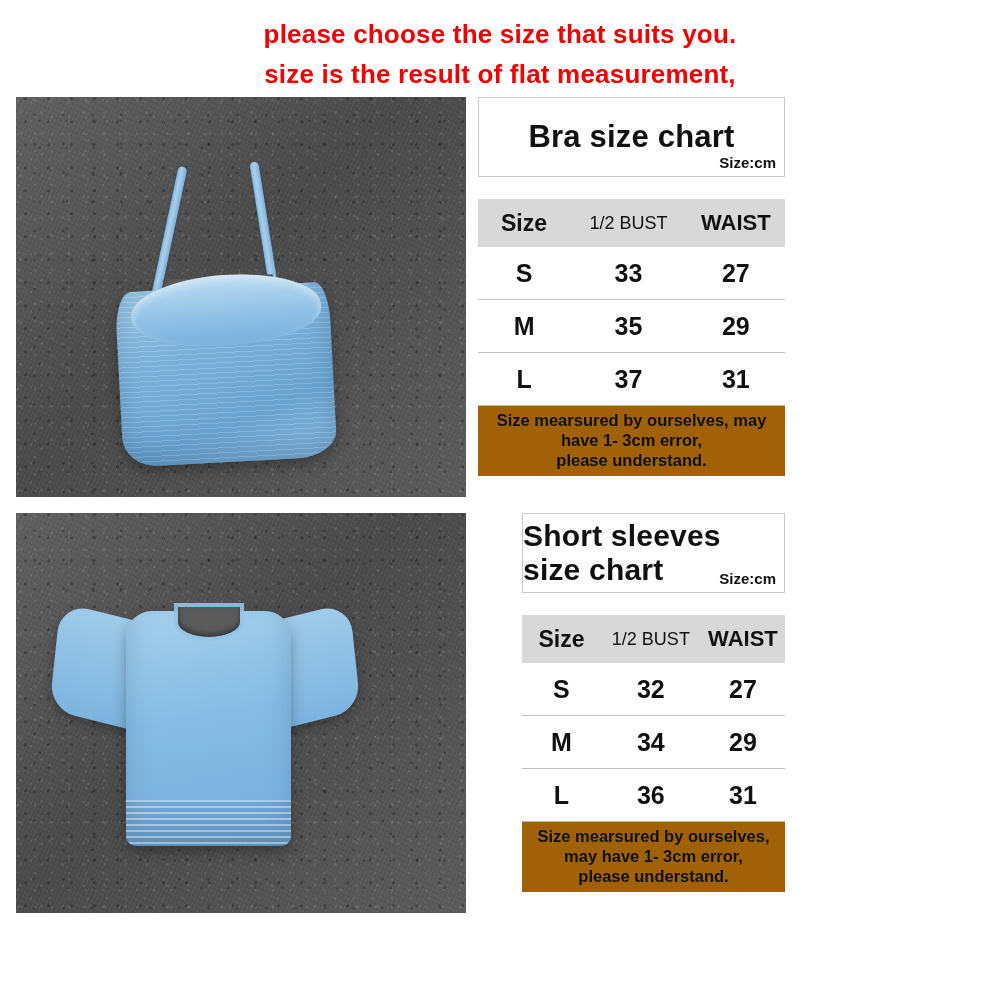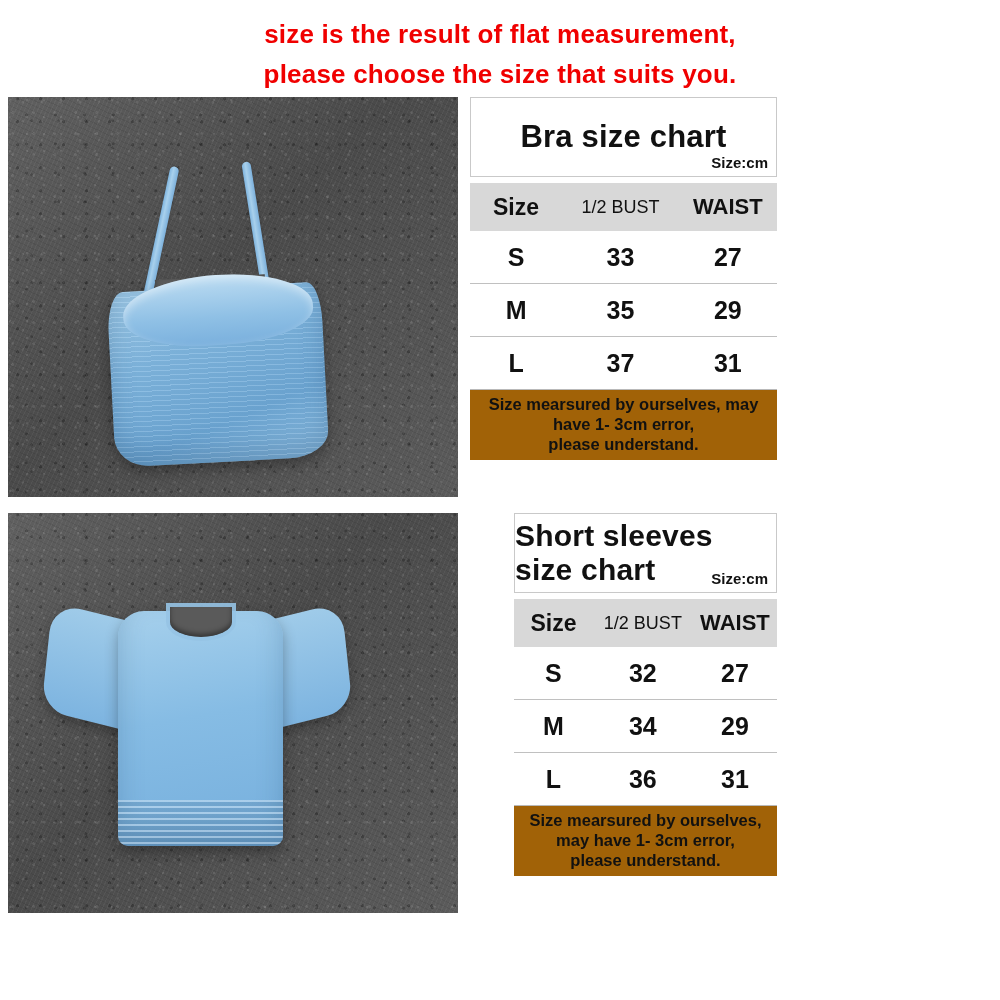--- a/index.html
+++ b/index.html
@@ -27,21 +27,21 @@
     font-weight: bold;
     line-height: 40px;
     letter-spacing: 0.2px;
     color: #f00000;
   }
 
   
   .content {
     position: absolute;
     top: 97px;
-    left: 8px;
+    left: 16px;
     width: 791px;
   }
   .row {
     display: flex;
     align-items: flex-start;
   }
   .row + .row { margin-top: 16px; gap: 44px; }
 
   .photo {
     width: 450px;
@@ -211,21 +211,21 @@
     position: absolute;
     right: 8px;
     bottom: 5px;
     font-size: 15px;
     font-weight: bold;
     color: #111;
   }
   table.size-table {
     width: 100%;
     border-collapse: collapse;
-    margin-top: 6px;
+    margin-top: 22px;
     table-layout: fixed;
   }
   table.size-table th,
   table.size-table td {
     text-align: center;
     color: #111;
   }
   table.size-table thead th {
     background: #d8d8d8;
     height: 46px;
@@ -254,22 +254,22 @@
     color: #111;
     line-height: 20px;
     padding: 4px 6px 6px;
     border-top: 1px solid #b9b9b9;
   }
 </style>
 </head>
 <body>
 
 <div class="notice">
+  <div class="notice-line">please choose the size that suits you.</div>
   <div class="notice-line">size is the result of flat measurement,</div>
-  <div class="notice-line">please choose the size that suits you.</div>
 </div>
 
 <div class="content">
 
   <div class="row">
 
     <div class="photo">
       <div class="carpet"></div>
       <div class="bra">
         <div class="strap strap-l"></div>

